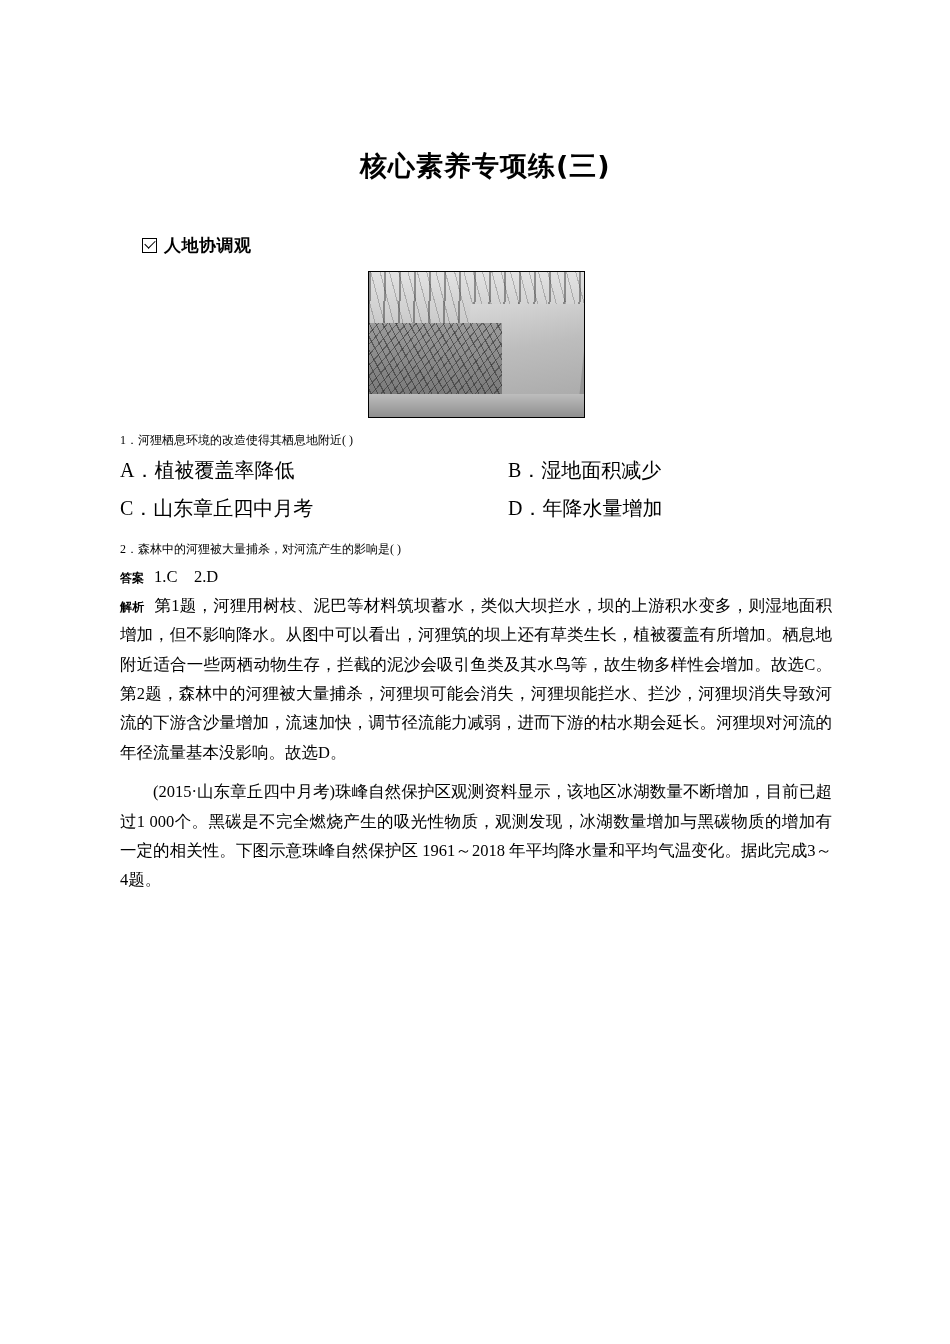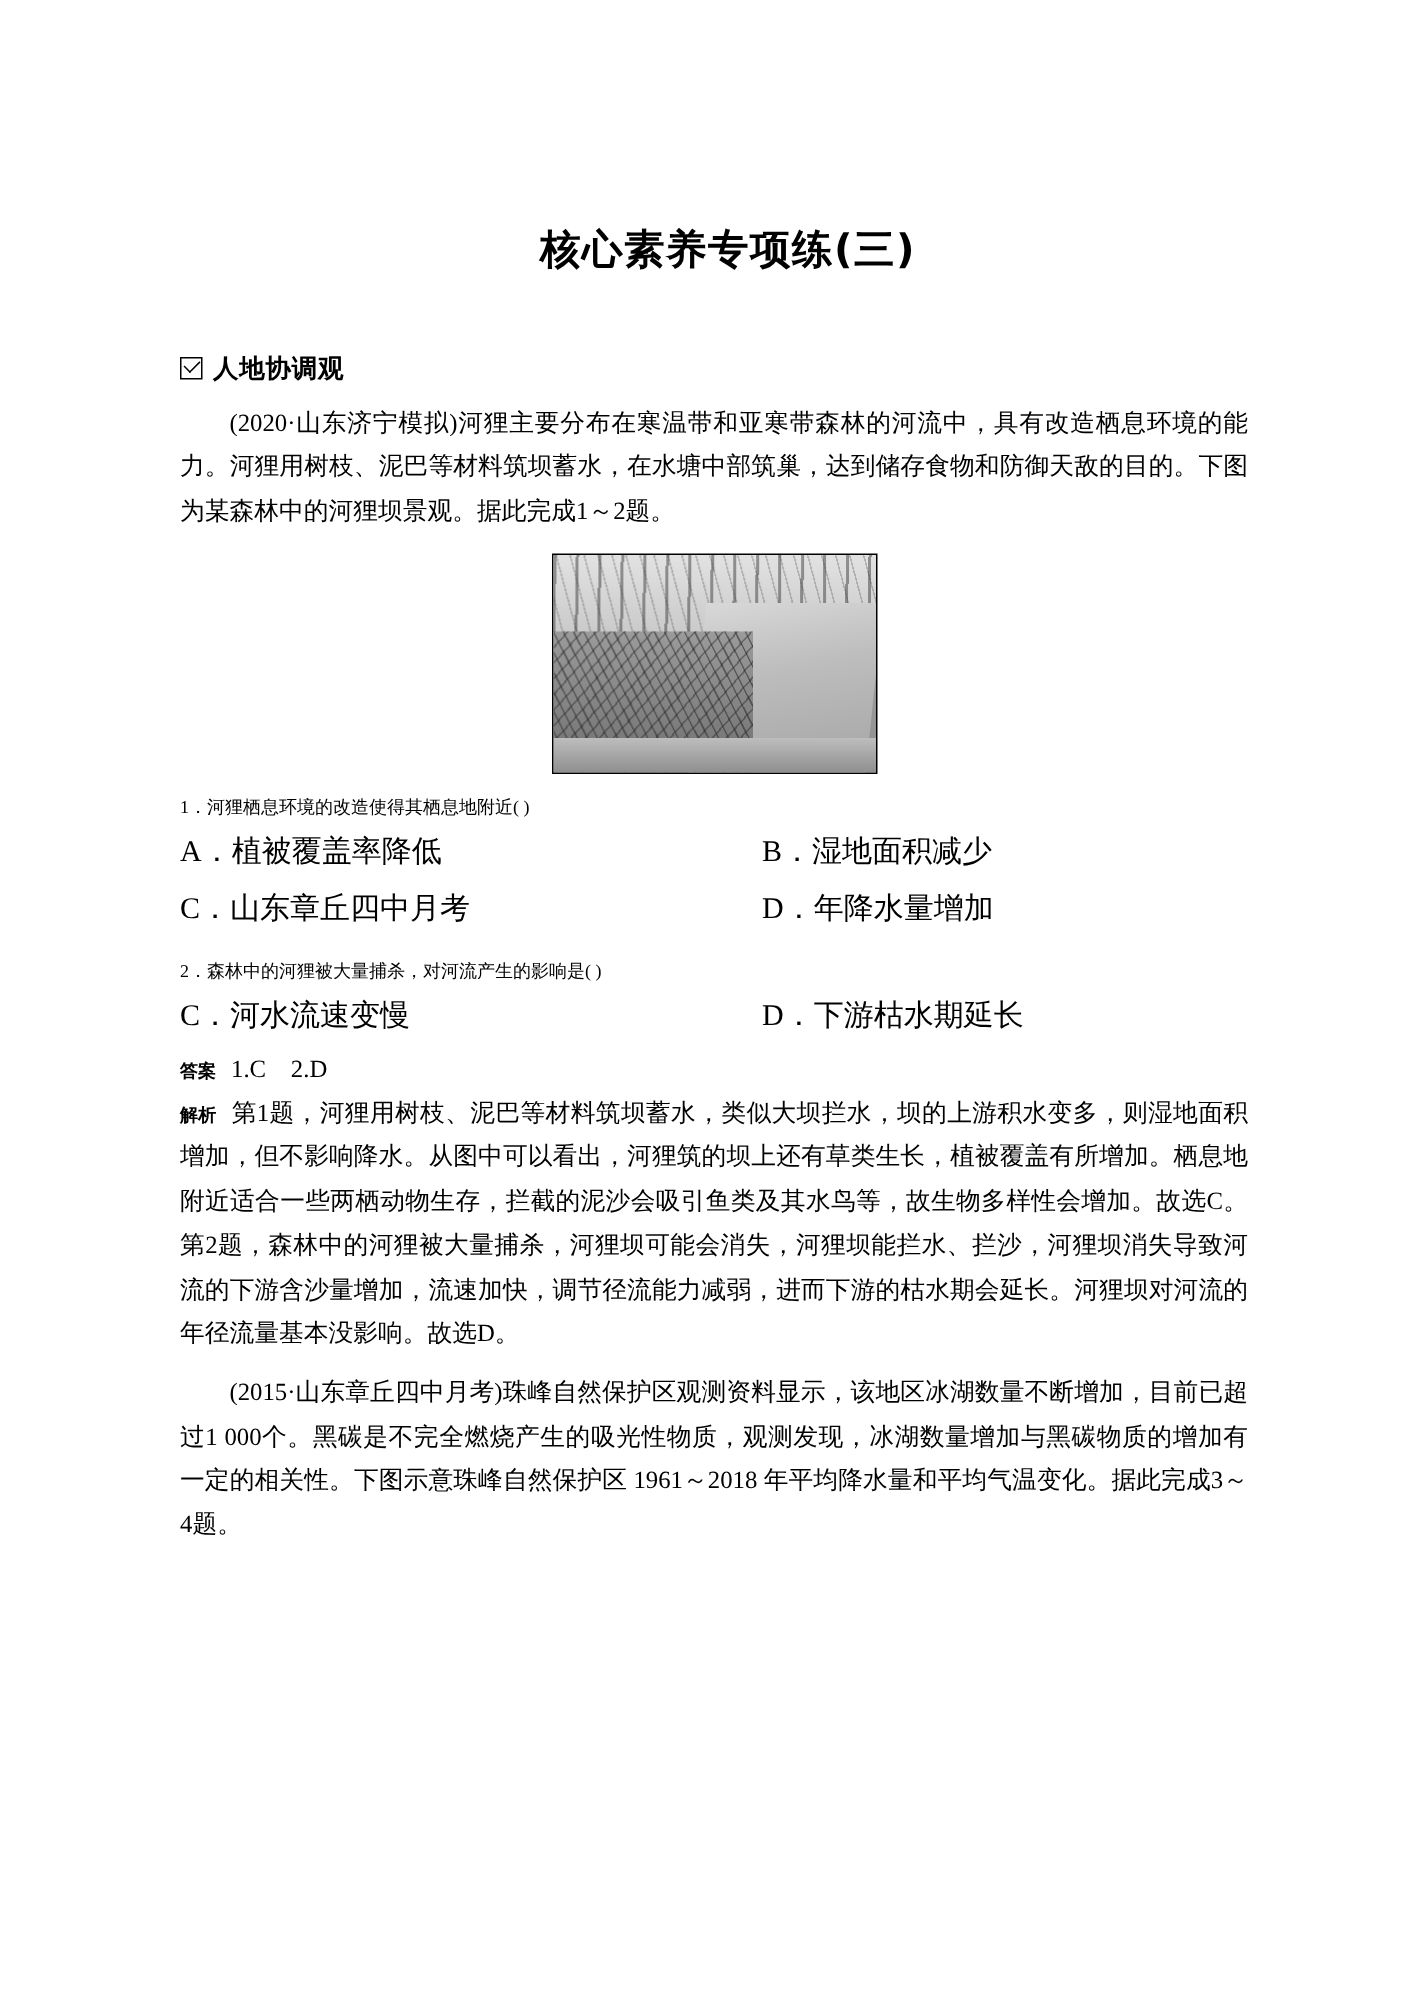--- a/index.html
+++ b/index.html
@@ -34,20 +34,21 @@
     font-size: 27px;
     letter-spacing: 1px;
     margin-top: 148px;
     margin-left: 240px;
     color: #000;
   }
   .section-head {
     display: flex;
     align-items: center;
     margin-top: 50px;
+    margin-left: 22px;
   }
   .check-box {
     width: 15px;
     height: 15px;
     border: 1.4px solid #000;
     position: relative;
     margin-right: 7px;
     box-sizing: border-box;
   }
   .check-box:after {
@@ -172,44 +173,39 @@
 <div class="page">
   <div class="content">
 
     <div class="title">核心素养专项练(三)</div>
 
     <div class="section-head">
       <span class="check-box"></span>
       <span class="section-label">人地协调观</span>
     </div>
 
-    <p class="para-indent body-para">(2020·山东济宁模拟)河狸主要分布在寒温带和亚寒带森林的河流中，具有改造栖息环境的能力。河狸用树枝、泥巴等材料筑坝蓄水，在水塘中部筑巢，达到储存食物和防御天敌的目的。下图为某森林中的河狸坝景观。据此完成1～2题。</p>
 
     <div class="figure">
       <div class="fig-trees"></div>
       <div class="fig-water"></div>
       <div class="fig-brush"></div>
       <div class="fig-bank"></div>
     </div>
 
     <div class="question">1．河狸栖息环境的改造使得其栖息地附近(        )</div>
     <div class="options">
       <div class="opt">A．植被覆盖率降低</div>
       <div class="opt second">B．湿地面积减少</div>
     </div>
     <div class="options">
       <div class="opt">C．山东章丘四中月考</div>
       <div class="opt second">D．年降水量增加</div>
     </div>
 
     <div class="question">2．森林中的河狸被大量捕杀，对河流产生的影响是(        )</div>
-    <div class="options">
-      <div class="opt">C．河水流速变慢</div>
-      <div class="opt second">D．下游枯水期延长</div>
-    </div>
 
     <div class="answer-row">
       <span class="lbl">答案</span><span>1.C　2.D</span>
     </div>
 
     <div class="analysis">
       <span class="lbl">解析</span><span>第1题，河狸用树枝、泥巴等材料筑坝蓄水，类似大坝拦水，坝的上游积水变多，则湿地面积增加，但不影响降水。从图中可以看出，河狸筑的坝上还有草类生长，植被覆盖有所增加。栖息地附近适合一些两栖动物生存，拦截的泥沙会吸引鱼类及其水鸟等，故生物多样性会增加。故选C。第2题，森林中的河狸被大量捕杀，河狸坝可能会消失，河狸坝能拦水、拦沙，河狸坝消失导致河流的下游含沙量增加，流速加快，调节径流能力减弱，进而下游的枯水期会延长。河狸坝对河流的年径流量基本没影响。故选D。</span>
     </div>
 
     <p class="para-indent body-para">(2015·山东章丘四中月考)珠峰自然保护区观测资料显示，该地区冰湖数量不断增加，目前已超过1 000个。黑碳是不完全燃烧产生的吸光性物质，观测发现，冰湖数量增加与黑碳物质的增加有一定的相关性。下图示意珠峰自然保护区 1961～2018 年平均降水量和平均气温变化。据此完成3～4题。</p>

